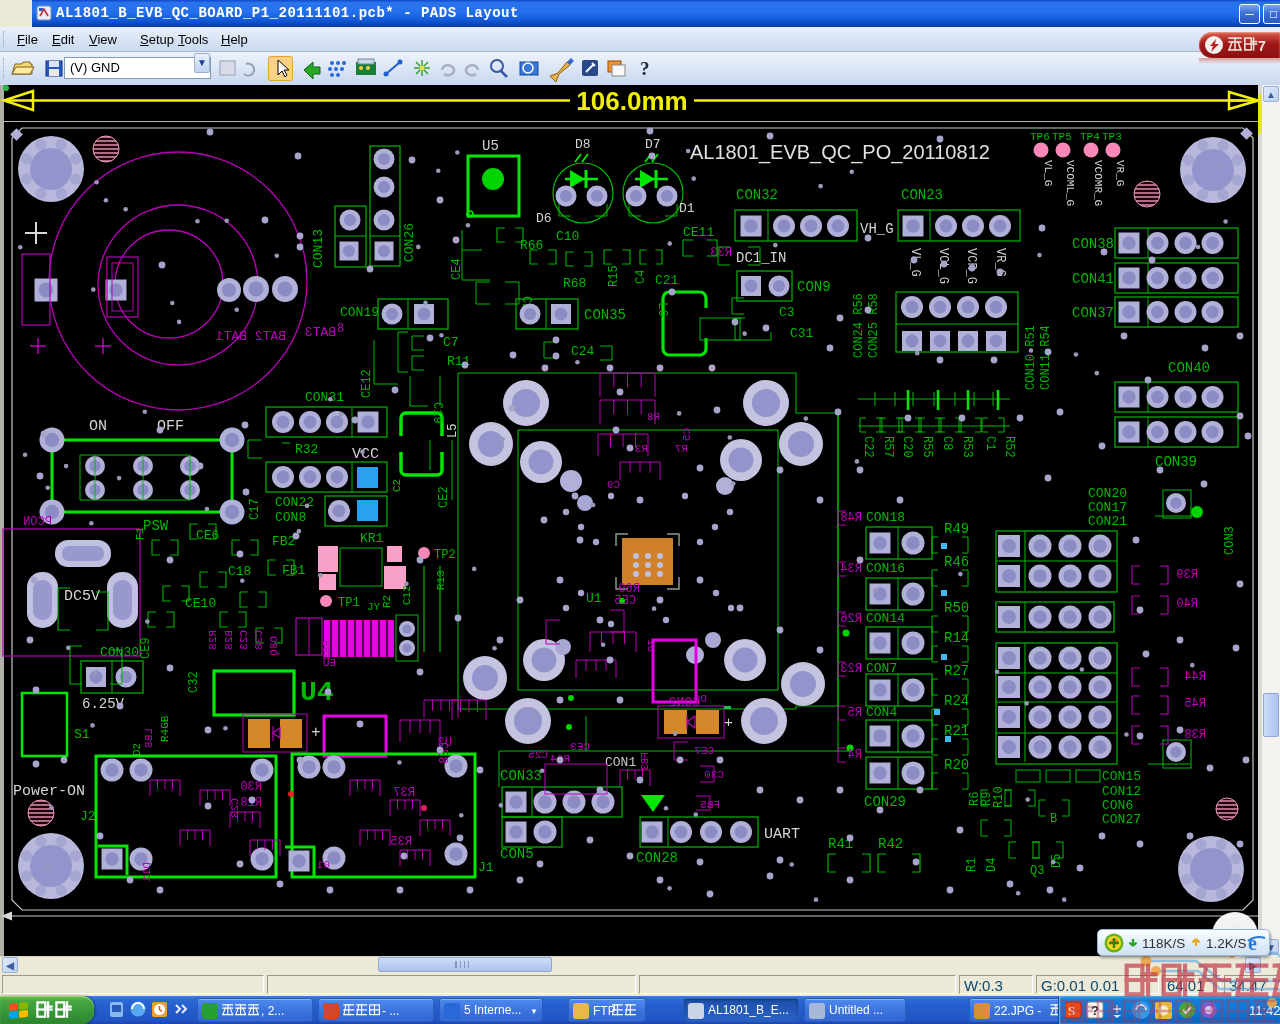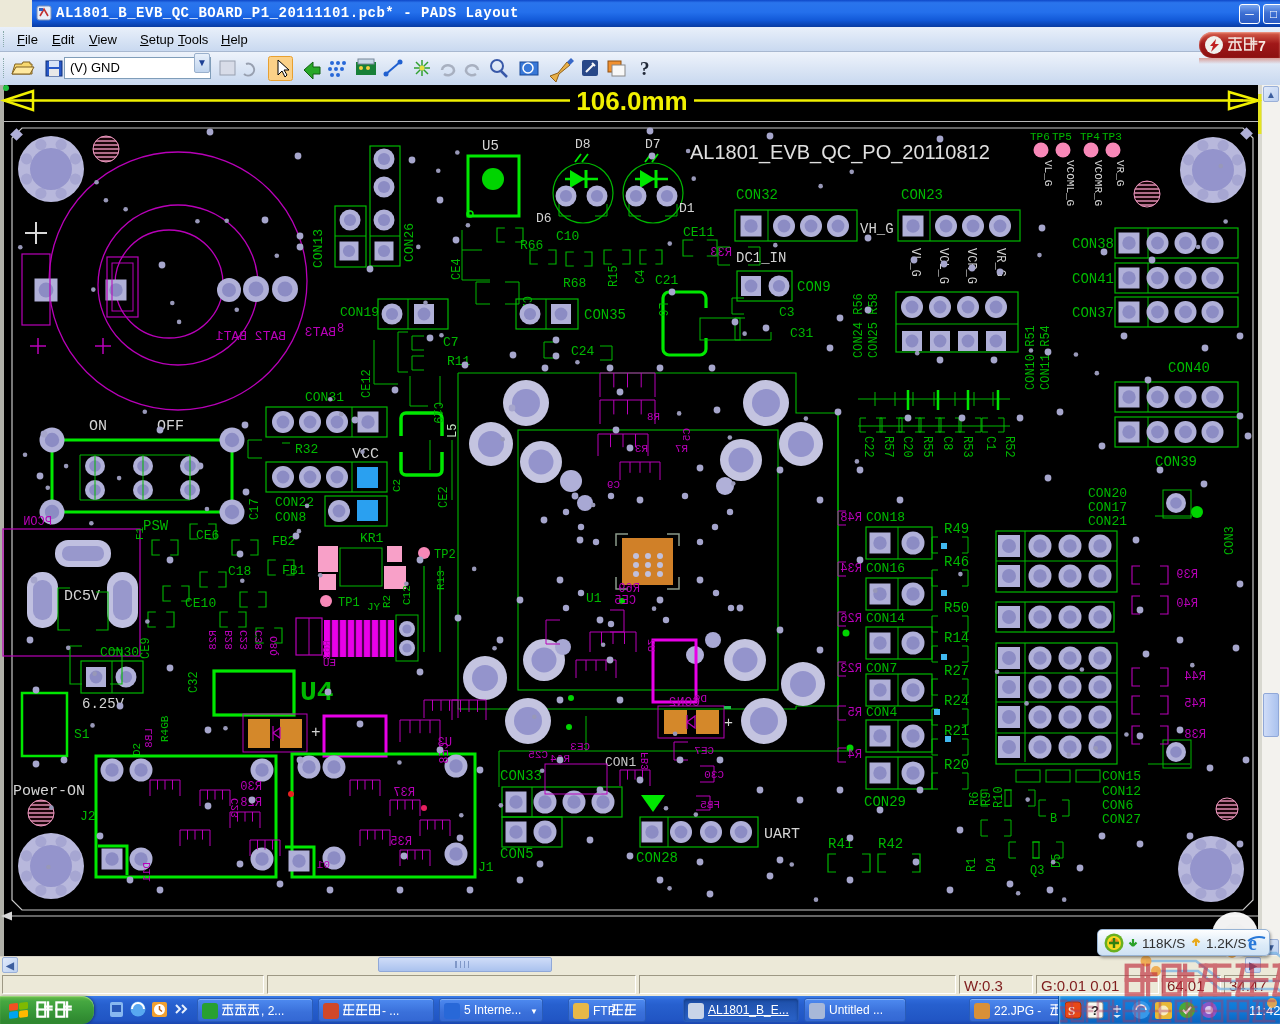--- a/index.html
+++ b/index.html
@@ -25,21 +25,21 @@
 #combo-btn { left:194px; top:1px; width:16px; height:20px;
   background:linear-gradient(#e8f0fb,#c0d4ee); border:1px solid #9ab0cc; border-radius:2px;
   color:#1c3f94; font-size:10px; text-align:center; line-height:18px;}
 #canvas { left:0; top:85px; width:1262px; height:871px; background:#000; }
 #vscroll { left:1262px; top:85px; width:18px; height:871px; background:#f3f2ee; }
 #hscroll { left:0; top:956px; width:1262px; height:17px; background:#ece9d8; border-top:1px solid #d8d4c8; }
 .sbtn { background:linear-gradient(135deg,#e0eafb,#bcd0f0); border:1px solid #9ab0d8; border-radius:2px;
   color:#3c5e9e; font-size:10px; text-align:center; font-weight:bold; }
 .sthumb { background:linear-gradient(90deg,#cfdcf8,#aac2ee); border:1px solid #90a8d8; border-radius:2px; }
 .sthumbh { background:linear-gradient(#cfdcf8,#aac2ee); border:1px solid #90a8d8; border-radius:2px; }
-#statusbar { left:0; top:973px; width:1280px; height:23px; background:#ece9d8; font-size:15px; color:#7f1d1d; }
+#statusbar { left:0; top:973px; width:1280px; height:23px; background:#ece9d8; font-size:15px; color:#0c4a6e; }
 .spanel { position:absolute; top:2px; height:19px; border:1px solid; border-color:#9d9884 #fff #fff #9d9884; padding:1px 4px; }
 #taskbar { left:0; top:996px; width:1280px; height:28px;
   background:linear-gradient(#3c7ee8 0%, #2d68d8 14%, #2760cf 30%, #235ac8 62%, #2155c4 86%, #1a46ae 100%); }
 #startbtn { left:0; top:0; width:94px; height:28px; border-radius:0 12px 12px 0;
   background:linear-gradient(#6cc04c 0%, #46a841 18%, #389838 55%, #2f8830 90%);
   box-shadow:inset 0 1px 1px #9ed87e, 1px 0 3px rgba(0,0,0,.4); color:#fff;
   font-style:italic; font-weight:bold; font-size:17px; text-shadow:1px 1px 2px #1a4a1a; }
 .taskbtn { position:absolute; top:2px; height:24px; border-radius:3px; color:#fff; font-size:12px;
   background:linear-gradient(#5a95f2 0%, #3c7bе8 50%, #3a74dd 100%);
   background:linear-gradient(#4e8af0, #3a70da 60%, #3468d4); border:1px solid #2a5cb8;
@@ -1465,21 +1465,21 @@
 <line x1="19.6" y1="11.6" x2="29.3" y2="11.6"></line>
 <line x1="24.5" y1="1.9" x2="24.5" y2="11.6"></line>
 <line x1="21.6" y1="1.9" x2="19.6" y2="11.6"></line>
 <line x1="32.5" y1="1.9" x2="42.2" y2="1.9"></line>
 <line x1="32.5" y1="6.8" x2="42.2" y2="6.8"></line>
 <line x1="32.5" y1="11.6" x2="42.2" y2="11.6"></line>
 <line x1="37.3" y1="1.9" x2="37.3" y2="11.6"></line>
 <line x1="34.5" y1="1.9" x2="32.5" y2="11.6"></line>
 </g>
       </svg></div>
-  <div class="taskbtn active" style="left:683px; width:116px;text-decoration:underline;"><div class="ticon" style="background:#c8d4e8;"></div><span style="font-family:'Liberation Sans'">AL1801_B_E...</span></div>
+  <div class="taskbtn active" style="left:683px; width:116px;"><div class="ticon" style="background:#c8d4e8;"></div><span style="font-family:'Liberation Sans'">AL1801_B_E...</span></div>
   <div class="taskbtn" style="left:804px; width:102px;"><div class="ticon" style="background:#a8b8d8;"></div><span style="font-family:'Liberation Sans'">Untitled ...</span></div>
   <div class="taskbtn" style="left:969px; width:140px;"><div class="ticon" style="background:#d89038;"></div><svg width="96" height="16" style="vertical-align:top">
         <text x="0" y="12" font-size="12" fill="#fff" font-family="Liberation Sans, sans-serif">22.JPG - </text>
         <g stroke="#fff" stroke-width="1.15" fill="none" opacity="1.0" stroke-linecap="square">
 <line x1="57.1" y1="1.9" x2="66.7" y2="1.9"></line>
 <line x1="57.1" y1="11.6" x2="66.7" y2="11.6"></line>
 <line x1="61.9" y1="1.9" x2="61.9" y2="11.6"></line>
 <line x1="57.1" y1="5.1" x2="66.7" y2="5.1"></line>
 <line x1="59.5" y1="5.1" x2="57.1" y2="11.6"></line>
 <line x1="64.3" y1="5.1" x2="66.7" y2="11.6"></line>

